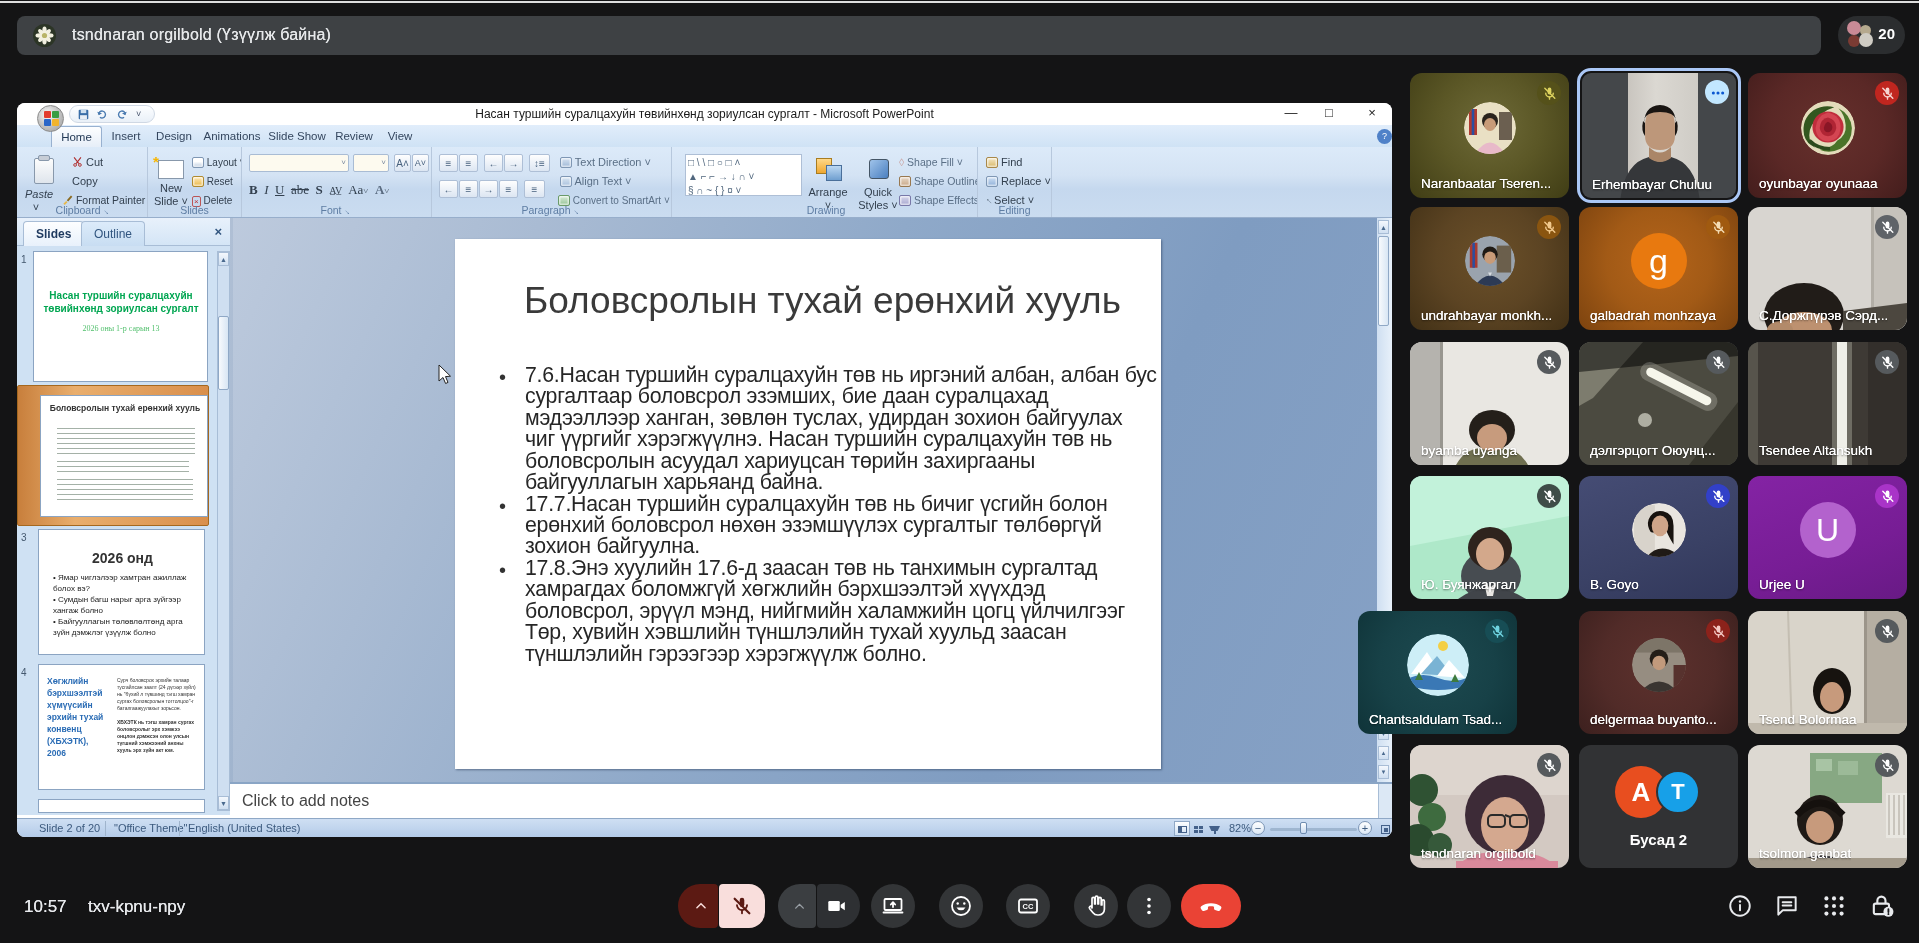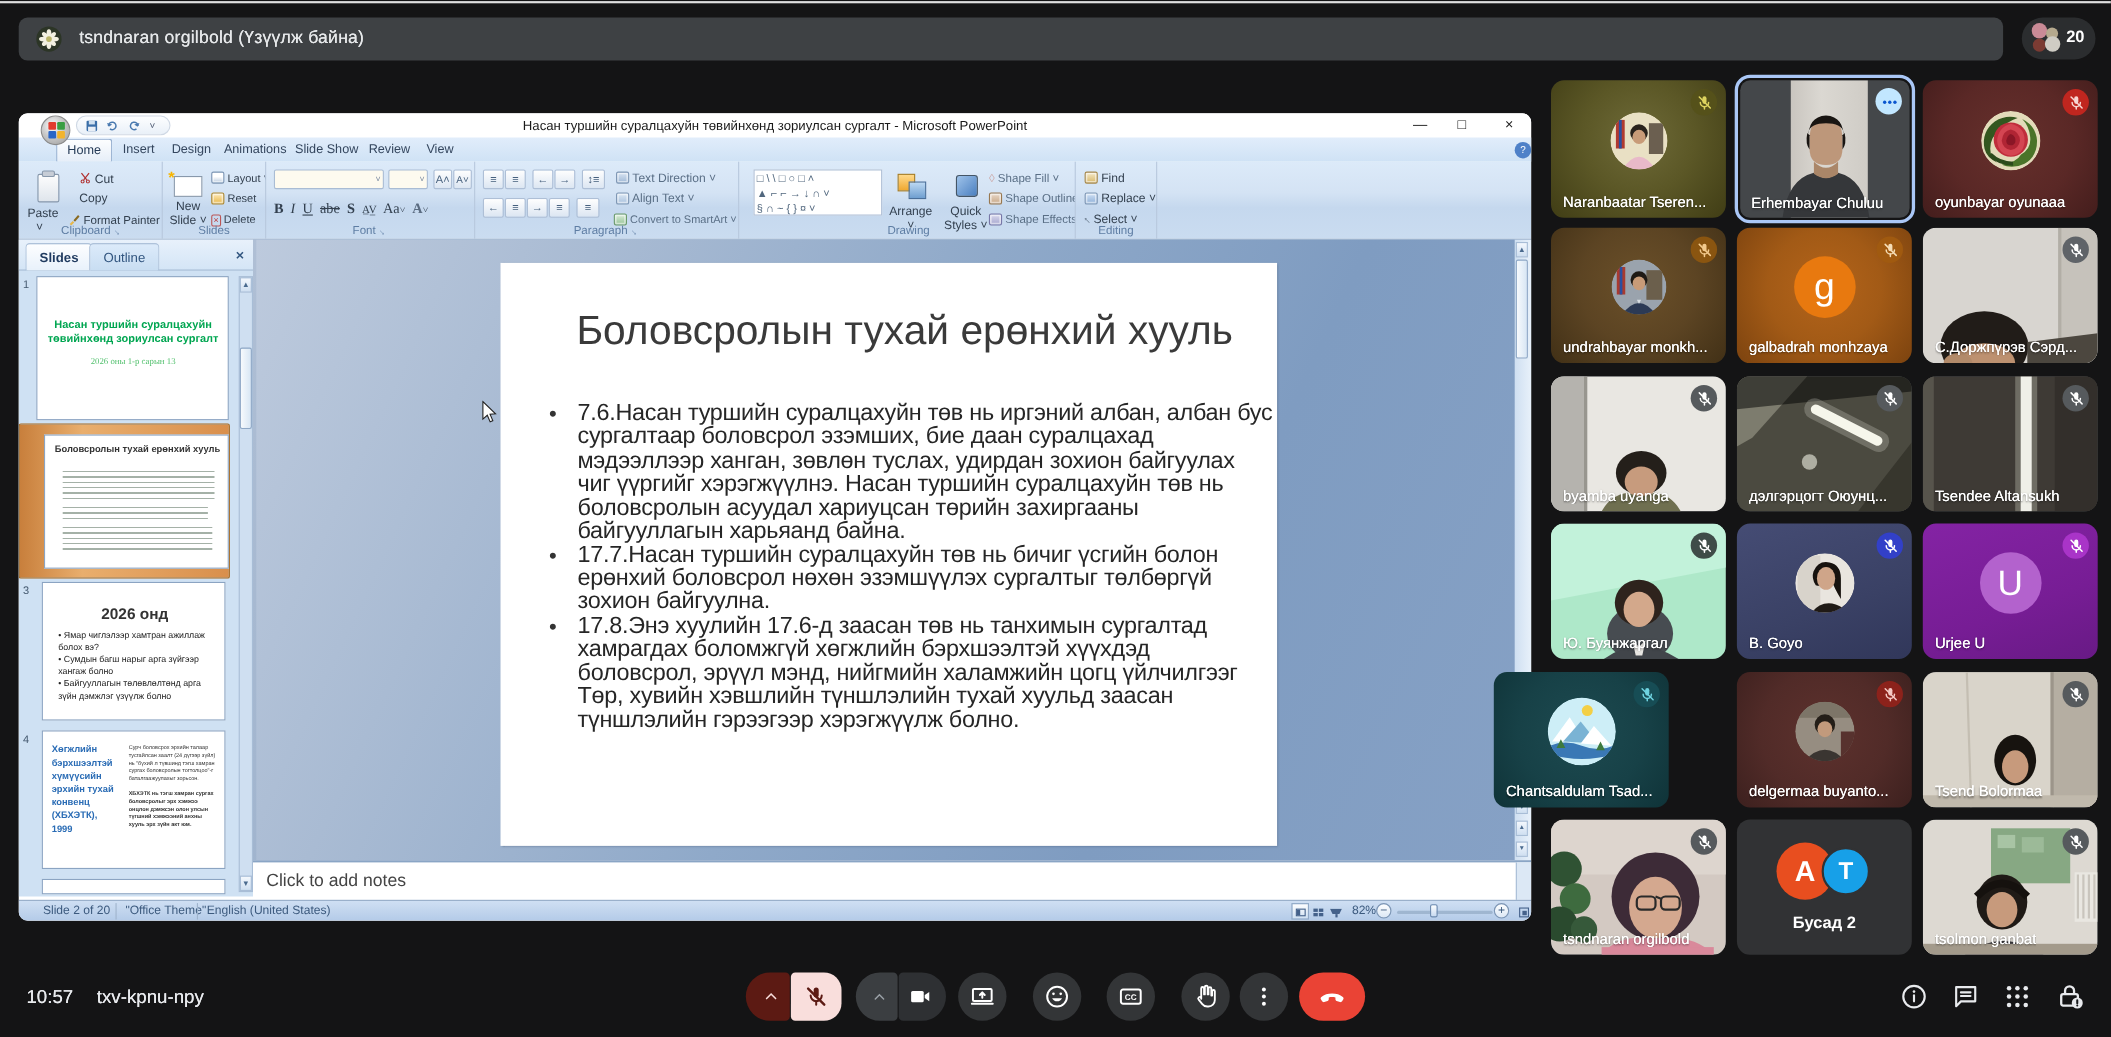--- a/index.html
+++ b/index.html
@@ -166,21 +166,21 @@
           <path d="M15 4 L12.5 9 L8 6 Z" fill="#4a7ab0"></path>
         </svg>
         <span style="position:absolute;left:66px;top:3px;font-size:9px;color:#44506a;">˅</span>
       </div>
   <div id="ribbon">
 
     <div class="grp" style="left:3px;width:128px;">
       <div class="bigbtn" style="left:4px;top:4px;width:40px;height:62px;">
             <span style="position:absolute;left:9px;top:6px;width:20px;height:26px;background:linear-gradient(#fdfdfd,#dfe5ec);border:1px solid #8898ab;border-radius:2px;"></span>
             <span style="position:absolute;left:13px;top:3px;width:12px;height:6px;background:#c7cdd6;border:1px solid #8898ab;border-radius:2px;"></span>
-            <span class="gt" style="left:0;right:16px;top:36px;text-align:center;">Paste<br>˅</span>
+            <span class="gt" style="left:0;right:16px;top:36px;text-align:center;font-style:italic;">Paste<br>˅</span>
           </div>
       <div class="gt" style="left:52px;top:9px;"><svg width="11" height="11" viewBox="0 0 16 16" style="vertical-align:-1px;">
               <path d="M3 2 L10 11 M13 2 L6 11" stroke="#b03030" stroke-width="1.6"></path>
               <circle cx="4.5" cy="13" r="2" fill="none" stroke="#b03030" stroke-width="1.4"></circle>
               <circle cx="11.5" cy="13" r="2" fill="none" stroke="#b03030" stroke-width="1.4"></circle>
             </svg> Cut</div>
       <div class="gt" style="left:52px;top:28px;"><span class="ic-copy"></span> Copy</div>
       <div class="gt" style="left:42px;top:47px;font-size:10.5px;"><svg width="11" height="11" viewBox="0 0 16 16" style="vertical-align:-1px;">
               <path d="M2 14 L6 10 L8 12 L4 16 Z" fill="#e8b84a"></path>
               <path d="M7 9 L13 2 L15 4 L9 11 Z" fill="#8a6a20"></path>
@@ -272,21 +272,21 @@
         <div class="mstr" style="left:16px;top:81px;width:136px;height:24px;"></div>
       </div>
     </div>
     <div class="thnum" style="top:314px;">3</div>
     <div class="thumb" style="left:21px;top:311px;width:167px;height:126px;">
       <div style="position:absolute;left:8px;top:20px;width:151px;text-align:center;font-size:14px;font-weight:bold;color:#333;">2026 онд</div>
       <div style="position:absolute;left:14px;top:42px;width:145px;font-size:8px;color:#222;line-height:11px;">• Ямар чиглэлээр хамтран ажиллаж болох вэ?<br>• Сумдын багш нарыг арга зүйгээр хангаж болно<br>• Байгууллагын төлөвлөлтөнд арга зүйн дэмжлэг үзүүлж болно</div>
     </div>
     <div class="thnum" style="top:449px;">4</div>
     <div class="thumb" style="left:21px;top:446px;width:167px;height:126px;">
-      <div style="position:absolute;left:8px;top:10px;width:62px;font-size:8.5px;font-weight:bold;color:#2a6cb5;line-height:12px;">Хөгжлийн бэрхшээлтэй хүмүүсийн эрхийн тухай конвенц (ХБХЭТК), 1999</div>
+      <div style="position:absolute;left:8px;top:10px;width:62px;font-size:8.5px;font-weight:bold;color:#2a6cb5;line-height:12px;">Хөгжлийн бэрхшээлтэй хүмүүсийн эрхийн тухай конвенц (ХБХЭТК), 2006</div>
       <div style="position:absolute;left:78px;top:12px;width:82px;font-size:5px;color:#333;line-height:7px;">Сурч боловсрох эрхийн талаар тусгайлсан заалт (24 дүгээр зүйл) нь "бүхий л түвшинд тэгш хамран сургах боловсролын тогтолцоо"-г баталгаажуулахыг зорьсон.<br><br><b>ХБХЭТК нь тэгш хамран сургах боловсролыг эрх хэмжээ онцлон дэмжсэн олон улсын түгшний хэмжээний анхны хууль эрх зүйн акт юм.</b></div>
     </div>
     <div class="thumb" style="left:21px;top:581px;width:167px;height:14px;"></div>
     <div id="lscroll">
           <div class="sarr" style="top:0;">▲</div>
           <div id="lthumbbar"></div>
           <div class="sarr" style="bottom:0;">▼</div>
         </div>
   </div>
   <div id="editor">

